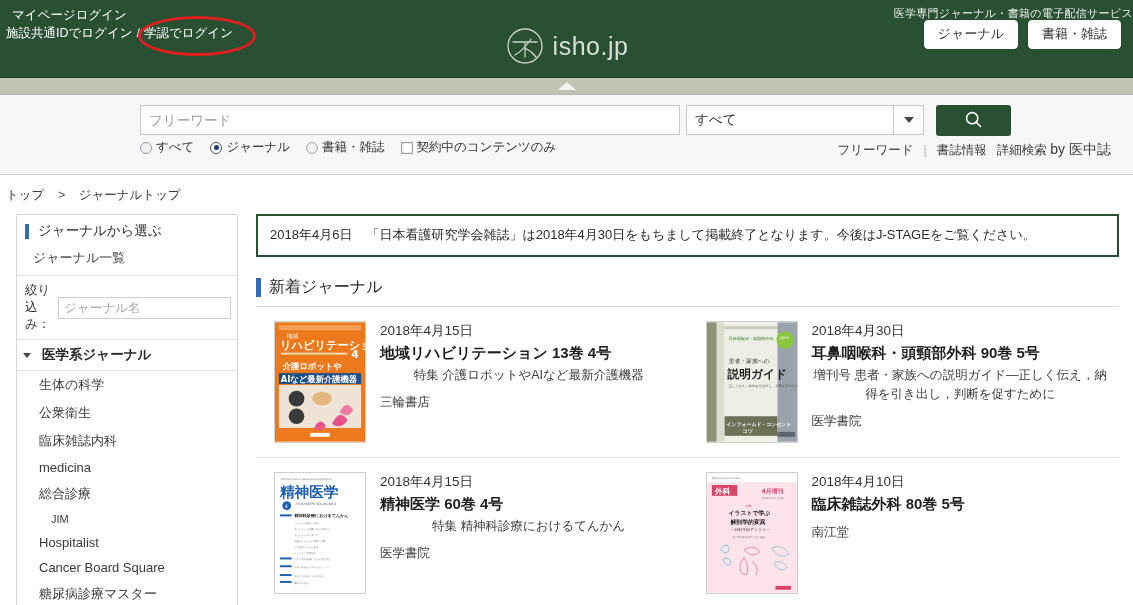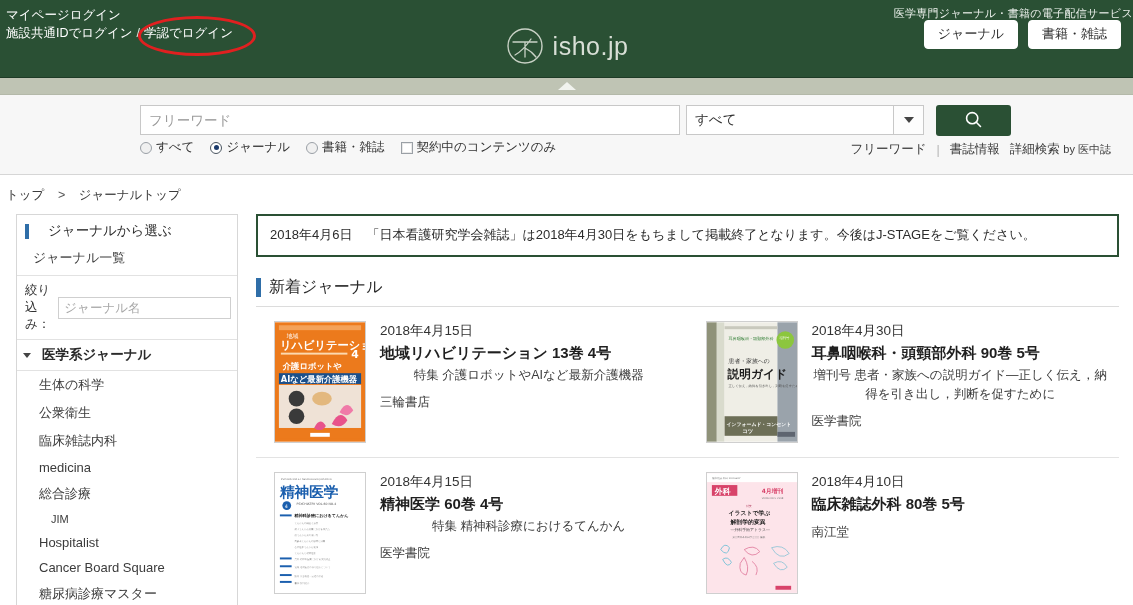--- a/index.html
+++ b/index.html
@@ -18,21 +18,21 @@
     position: relative;
     height: 78px;
     background: #2a5034;
     border-bottom: 1px solid #1e3b26;
   }
   .login-block {
     position: absolute; left: 6px; top: 6px;
     color: #ffffff;
     line-height: 1.45;
   }
-  .login-title { font-size: 12.5px; color: #fff; }
+  .login-title { font-size: 12.5px; color: #fff; margin-left: 6px; }
   .login-links { font-size: 12.5px; color: #fff; white-space: nowrap; }
   .login-links .sep { margin: 0 4px; color: #dfe6df; }
   .login-links a { color: #fff; text-decoration: none; }
 
   .tagline {
     position: absolute; top: 6px; left: 0; right: 0;
     text-align: right;
     font-size: 11px; color: #eef2ee;
     letter-spacing: .3px;
     font-family: Liberation Serif, serif;
@@ -142,39 +142,39 @@
     box-shadow: inset 0 0 0 1px #e9e9e9;
   }
 
   .search-links {
     position: absolute; right: 22px; top: 46px;
     font-size: 12.5px; color: #3b3b3b;
     display: flex; align-items: center; gap: 10px;
   }
   .search-links a { color: #3b3b3b; text-decoration: none; }
   .search-links .divider { color: #b5b5b5; }
-  .small-sub { font-size: 11px; text-align: right; }
+  .small-sub { font-size: 14px; text-align: right; }
 
   
   .breadcrumb {
     padding: 12px 0 10px 6px;
     font-size: 12.5px; color: #3b3b3b;
     background: #fff;
   }
   .breadcrumb a { color: #3b3b3b; text-decoration: none; }
   .breadcrumb .crumb-sep { margin: 0 10px; color: #555; }
 
   
   .body-wrap { display: flex; padding: 0 8px 0 16px; gap: 18px; }
 
   
   .sidebar { width: 222px; flex: 0 0 222px; }
   .side-box { border: 1px solid #d7d7d7; background: #fff; }
   .side-head {
-    display: flex; align-items: center; gap: 19px;
+    display: flex; align-items: center; gap: 9px;
     padding: 7px 8px 6px 8px; font-size: 13.5px; color: #2b2b2b;
   }
   .accent-bar { width: 4px; height: 15px; background: #2f6ea8; flex: 0 0 4px; }
   .side-subitem {
     padding: 3px 8px 8px 16px; font-size: 13px; color: #3b3b3b; cursor: pointer;
   }
   .side-filter {
     display: flex; align-items: center; gap: 8px;
     padding: 6px 8px; border-top: 1px solid #e2e2e2;
     font-size: 12.5px; color: #333;

